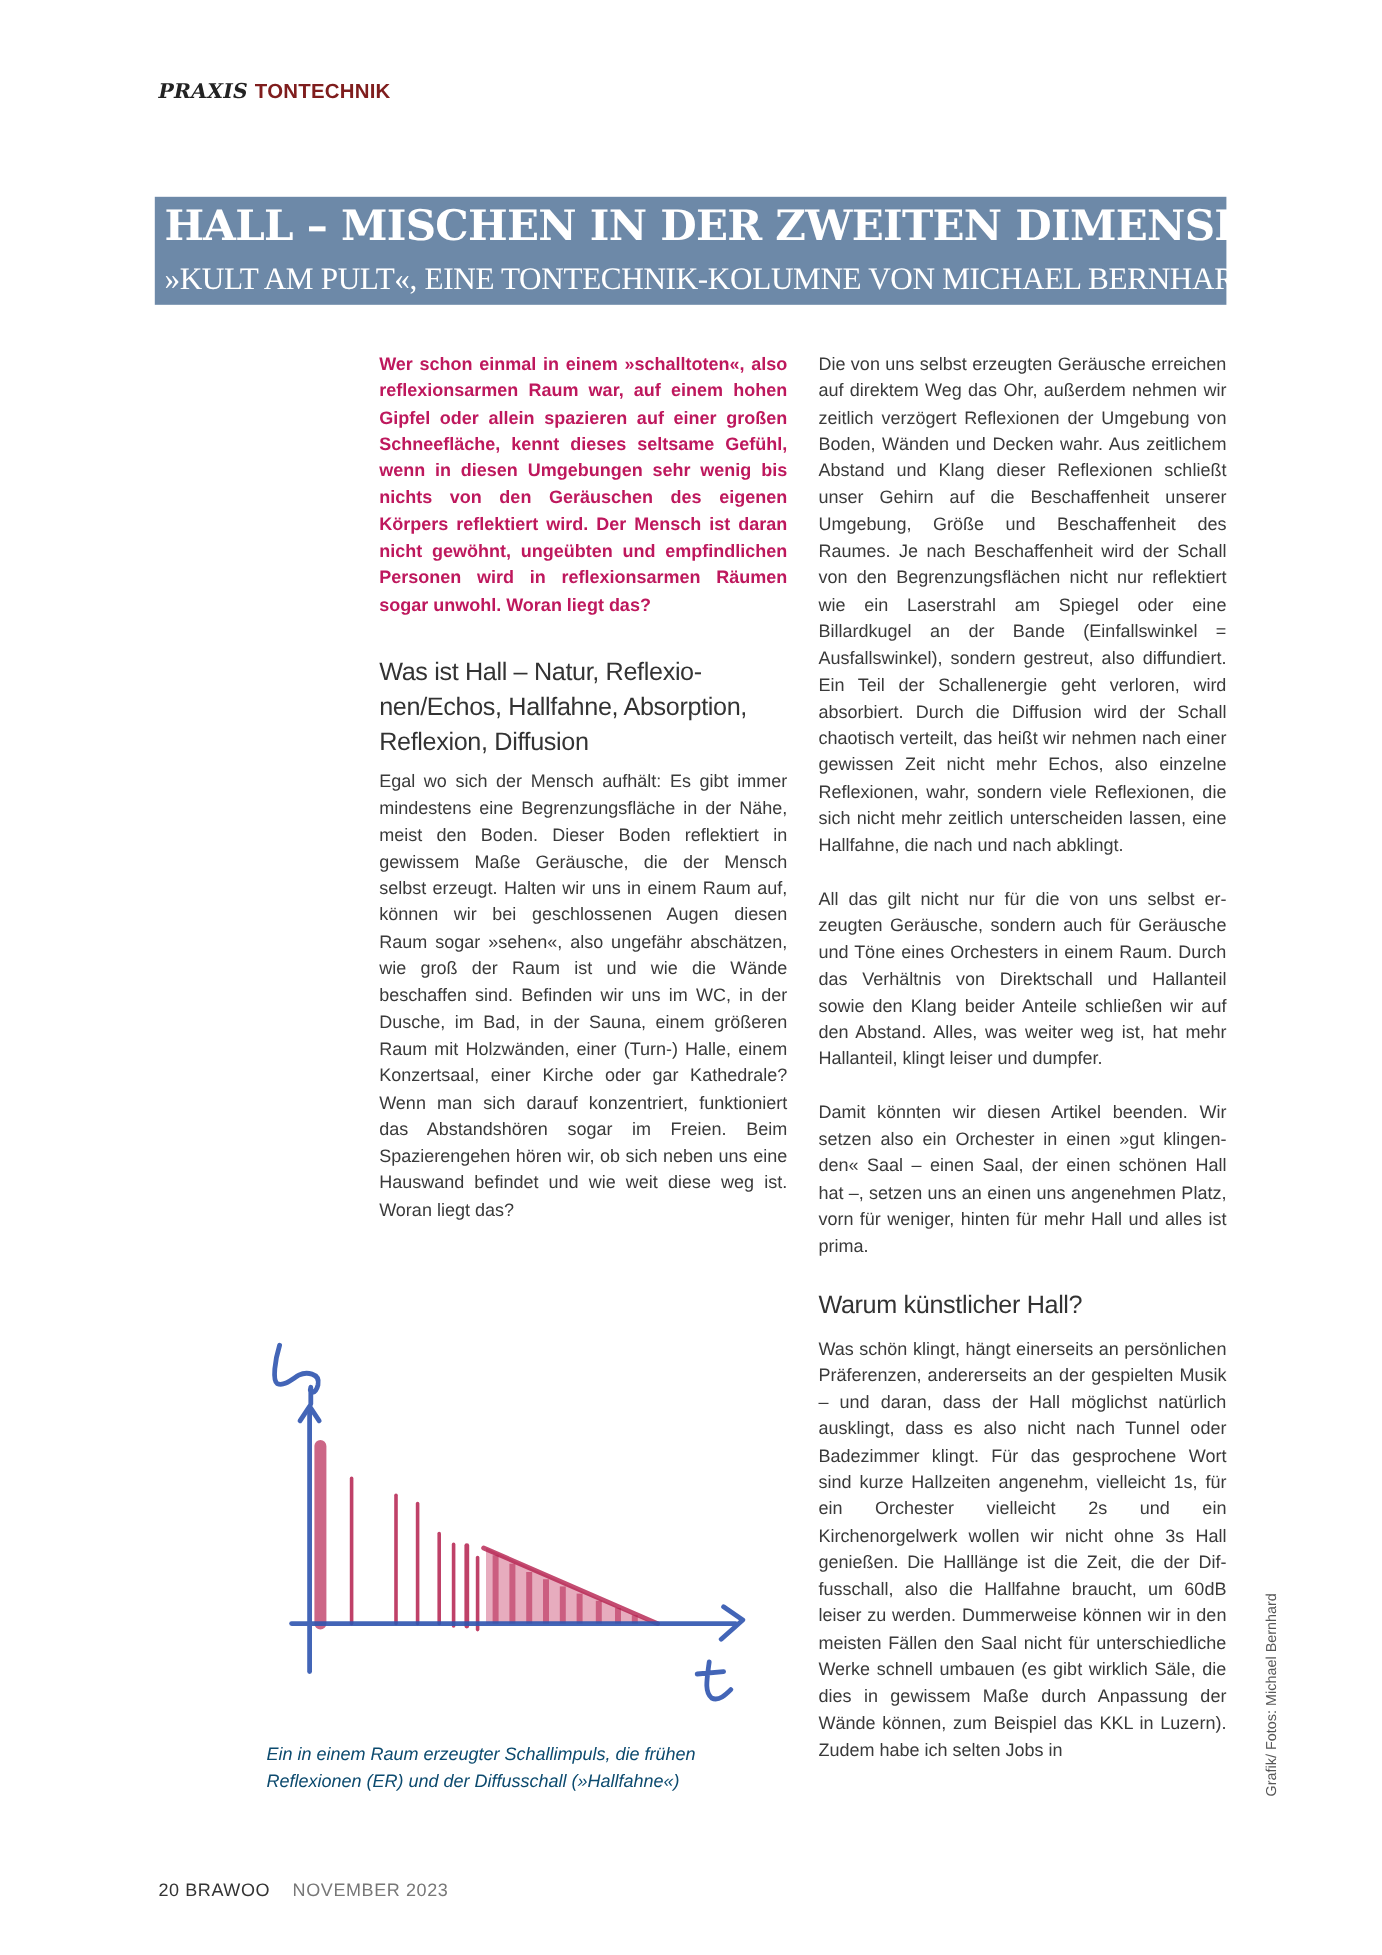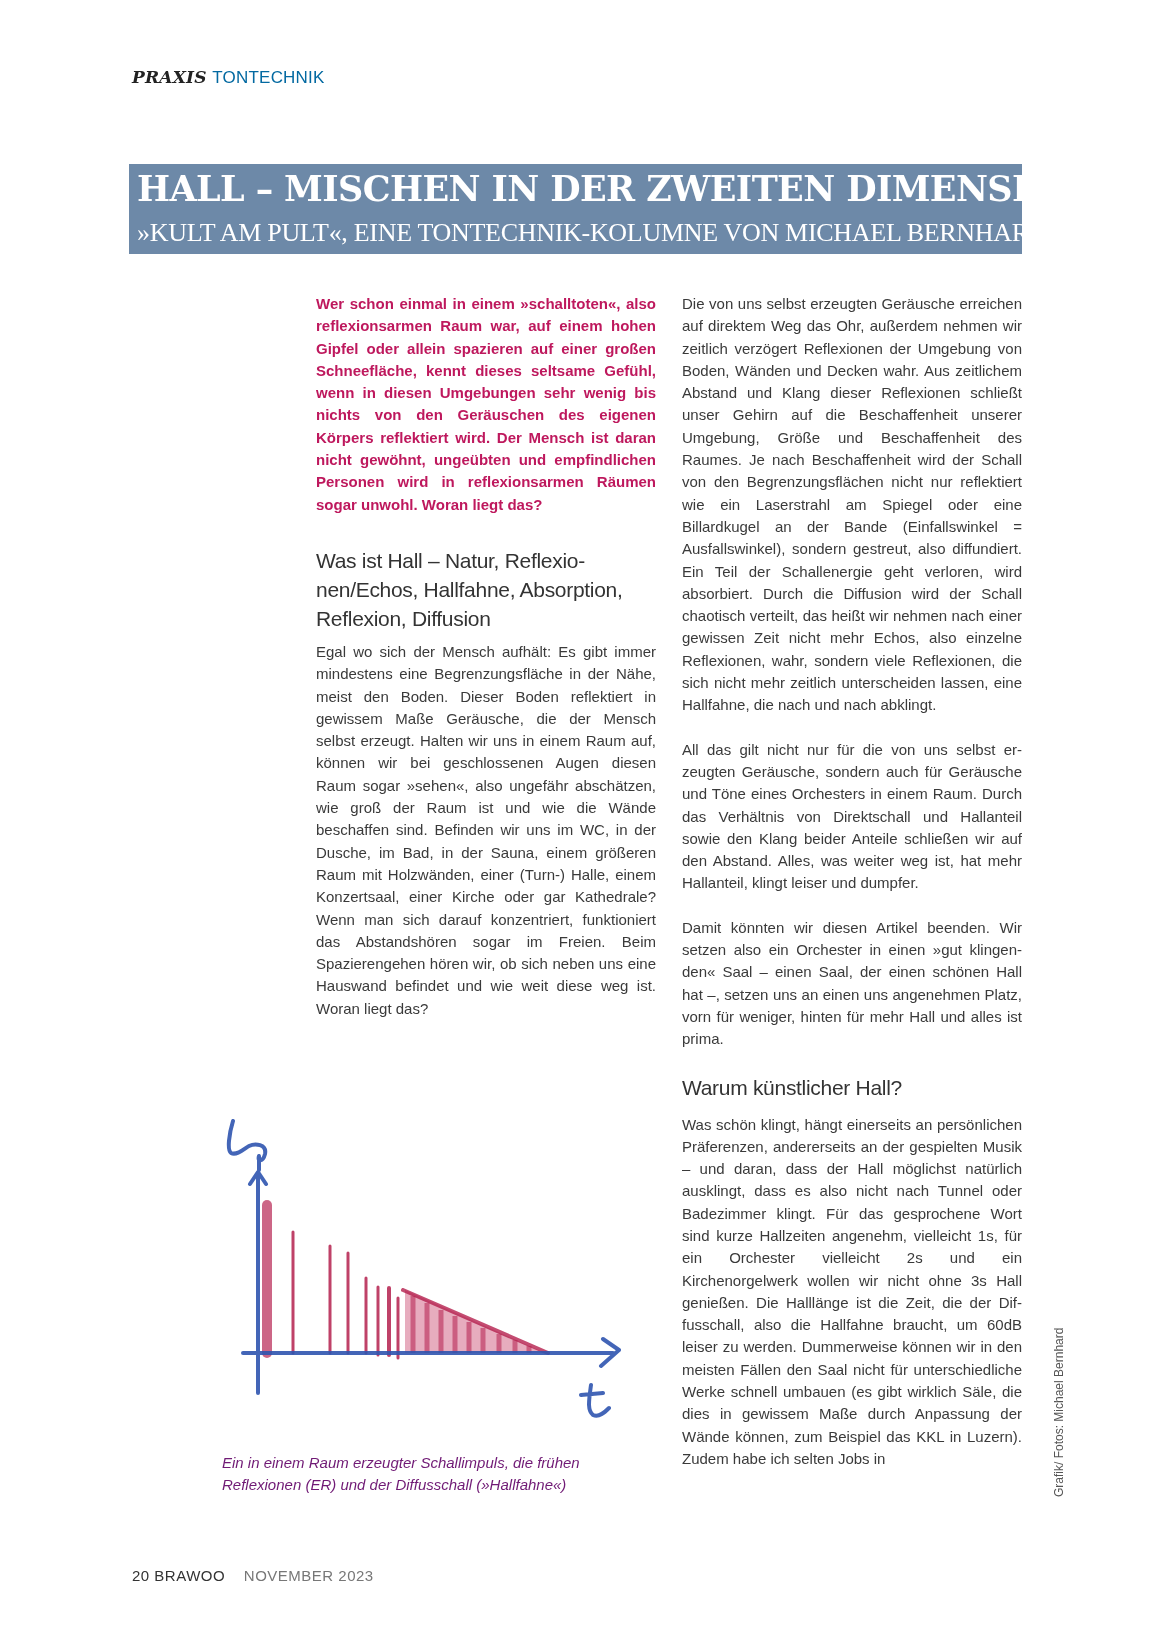--- a/index.html
+++ b/index.html
@@ -1,36 +1,36 @@
 <!DOCTYPE html>
 <html><head>
   <meta charset="utf-8">
   <style>
     html, body { margin: 0; padding: 0; background: #ffffff; }
     body { width: 1152px; height: 1629px; position: relative; overflow: hidden; color: #333; }
     .abs { position: absolute; }
 
     .section-label { left: 132px; top: 67px; font-family: "DejaVu Serif", serif; font-size: 17px; color: #222; letter-spacing: 0.2px; }
     .section-label .bold { font-weight: bold; font-style: italic; }
-    .section-label .light { font-family: "Liberation Sans", sans-serif; font-weight: normal; color: #0369a1; }
+    .section-label .light { font-family: "Liberation Sans", sans-serif; font-weight: bold; color: #7f1d1d; }
 
     .banner { left: 129px; top: 164px; width: 893px; height: 90px; background: #6d89a8; }
     .banner-title { left: 8px; top: 4px; width: 877px; text-align: center; font-family: "DejaVu Serif", serif; font-weight: bold; font-size: 35px; color: #fff; white-space: nowrap; letter-spacing: -0.6px; }
     .banner-sub { left: 8px; top: 54px; width: 877px; text-align: center; font-family: "Liberation Serif", serif; font-size: 26px; color: #fff; white-space: nowrap; letter-spacing: -0.3px; }
 
     .col { font-family: "Liberation Sans", sans-serif; font-size: 15px; line-height: 22.3px; color: #3a3a3a; text-align: justify; hyphens: manual; }
     .col p { margin: 0 0 22px 0; }
     .lead { font-weight: bold; color: #be185d; }
     .subhead { font-family: Liberation Sans, sans-serif; font-size: 21px; line-height: 29px; color: #333; margin: 0 0 8px 0; text-align: left; font-weight: normal; letter-spacing: -0.3px; }
 
     .col-left { left: 316px; top: 293px; width: 340px; }
     .col-right { left: 682px; top: 293px; width: 340px; }
 
     .figure { left: 215px; top: 1110px; width: 420px; height: 330px; }
-    .caption { left: 222px; top: 1452px; width: 420px; font-family: "Liberation Sans", sans-serif; font-style: italic; font-size: 15px; line-height: 22px; color: #701a75; }
+    .caption { left: 222px; top: 1452px; width: 420px; font-family: "Liberation Sans", sans-serif; font-style: italic; font-size: 15px; line-height: 22px; color: #0c4a6e; }
 
     .credit { left: 1052px; top: 1497px; transform-origin: left top; transform: rotate(-90deg); font-family: "Liberation Sans", sans-serif; font-size: 12px; color: #555; white-space: nowrap; }
 
     .footer { left: 132px; top: 1567px; font-family: "Liberation Sans", sans-serif; font-size: 15px; color: #333; letter-spacing: 0.5px; }
     .footer .date { color: #777; margin-left: 14px; }
   </style>
 </head>
 <body>
 
 <div class="abs section-label">

